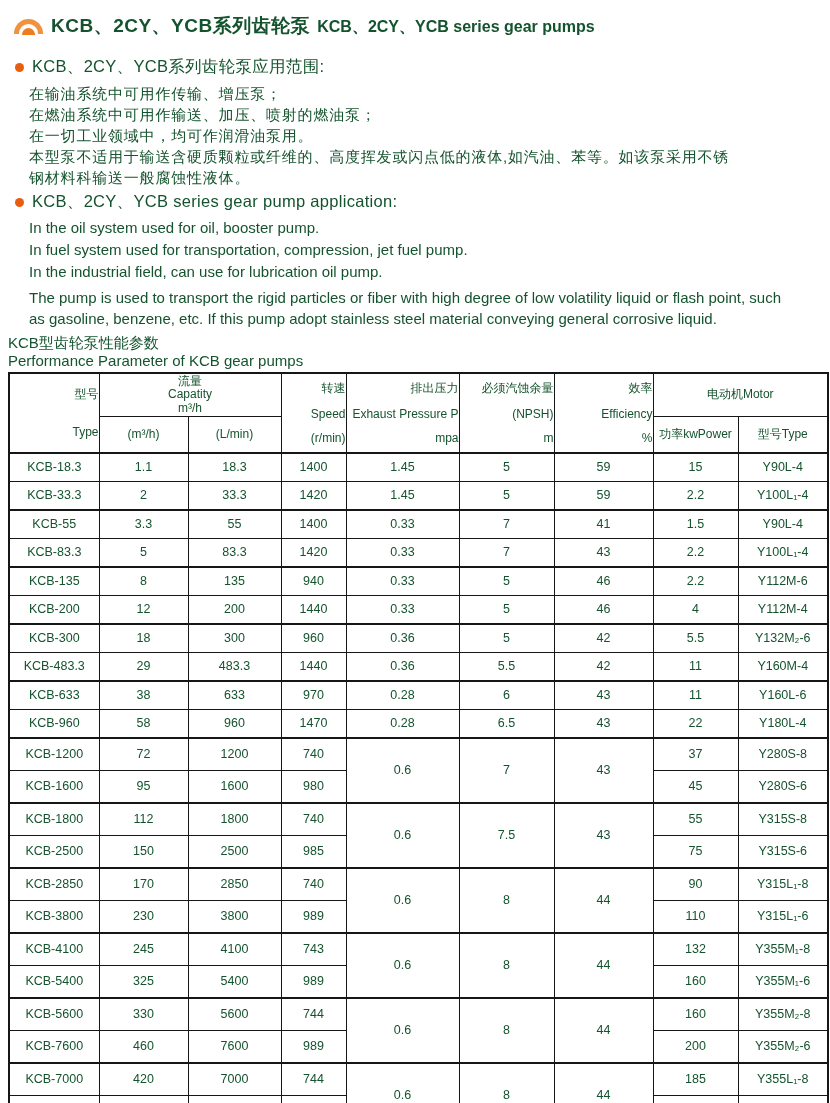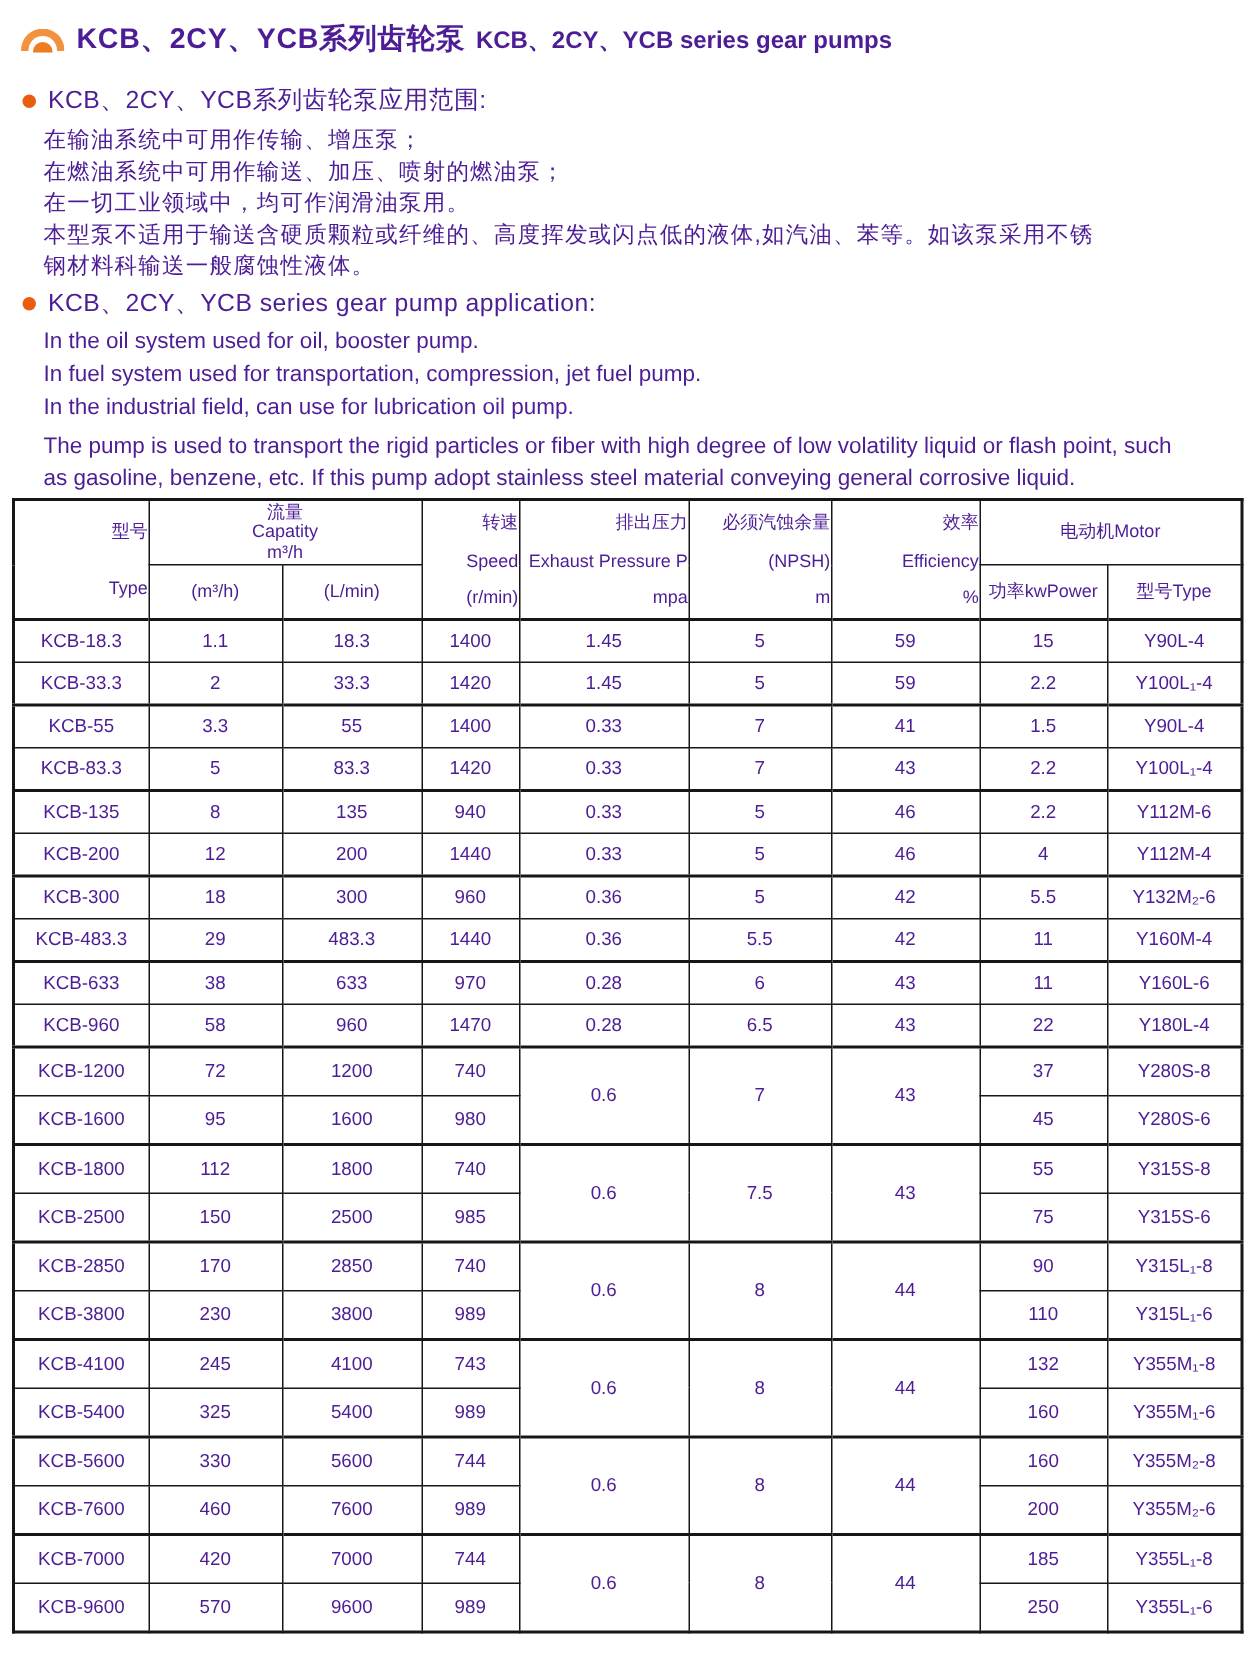--- a/index.html
+++ b/index.html
@@ -1,20 +1,20 @@
 <!DOCTYPE html>
 <html><head>
 <meta charset="utf-8">
 <style>
   html,body{margin:0;padding:0;background:#ffffff;}
   .page{
     position:relative;
     width:830px;height:1103px;
     background:#ffffff;
-    color:#4c1d95;
+    color:#14532d;
     font-family:"Liberation Sans","DejaVu Sans",sans-serif;
     overflow:hidden;
     box-sizing:border-box;
   }
   
   .main-title{
     display:flex;align-items:center;
     margin:13px 0 0 13px;
     height:26px;
   }
@@ -101,20 +101,24 @@
     <span class="bullet"></span>
     <span class="heading-text">KCB、2CY、YCB series gear pump application:</span>
   </div>
   <div class="body-en">
     <div class="line">In the oil system used for oil, booster pump.</div>
     <div class="line">In fuel system used for transportation, compression, jet fuel pump.</div>
     <div class="line">In the industrial field, can use for lubrication oil pump.</div>
     <div class="para">The pump is used to transport the rigid particles or fiber with high degree of low volatility liquid or flash point, such as gasoline, benzene, etc. If this pump adopt stainless steel material conveying general corrosive liquid.</div>
   </div>
 
+  <div class="table-captions">
+    <div>KCB型齿轮泵性能参数</div>
+    <div>Performance Parameter of KCB gear pumps</div>
+  </div>
 
   <table class="perf">
     <colgroup>
       <col style="width:90px">
         <col style="width:89px">
         <col style="width:93px">
       <col style="width:65px">
         <col style="width:113px">
         <col style="width:95px">
       <col style="width:99px">

